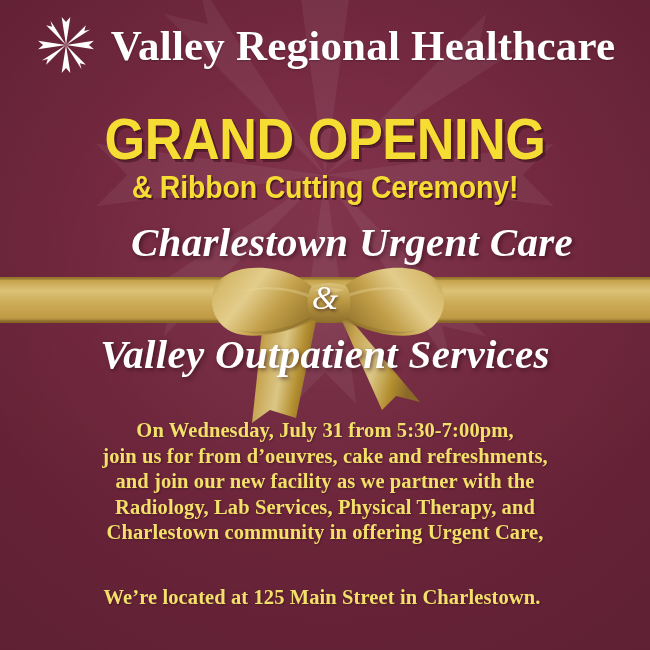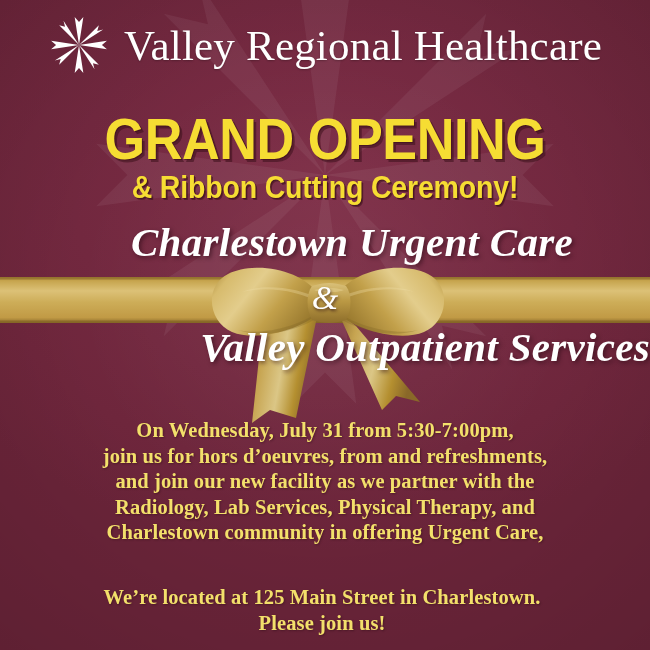--- a/index.html
+++ b/index.html
@@ -46,20 +46,21 @@
 
   
   .header {
     position: absolute;
     left: 0; top: 14px;
     width: 650px;
     display: flex;
     align-items: center;
     justify-content: center;
     gap: 14px;
+    font-weight: bold;
   }
   .logo-mark { width: 62px; height: 62px; flex: 0 0 auto; }
   .logo-mark svg { width: 100%; height: 100%; display: block; }
   .logo-text {
     color: #ffffff;
     font-family: "Liberation Serif", serif;
     font-size: 43px;
     line-height: 1;
     letter-spacing: 0.2px;
     white-space: nowrap;
@@ -105,21 +106,21 @@
     color: #ffffff;
     font-family: "Liberation Serif", serif;
     font-weight: bold;
     font-style: italic;
     font-size: 41px;
     line-height: 1;
     letter-spacing: 0.3px;
     text-shadow: 2px 2px 4px rgba(40,10,20,0.55);
   }
   .facility-1 { top: 222px; padding-left: 27px; }
-  .facility-2 { top: 327px; text-align: right; }
+  .facility-2 { top: 334px; }
 
   .amp {
     position: absolute;
     left: 0; top: 281px;
     width: 650px;
     text-align: center;
     color: #ffffff;
     font-family: "Liberation Serif", serif;
     font-style: italic;
     font-size: 34px;
@@ -279,24 +280,23 @@
       <path d="M314 30 C326 27, 332 27, 344 30 C338 33, 320 33, 314 30 Z" fill="#eeda9e" opacity="0.4"></path>
     </svg>
   </div>
 
   <div class="amp">&amp;</div>
 
   <div class="facility facility-2" style="z-index:5;">Valley Outpatient Services</div>
 
   <div class="body-copy">
     <span class="line">On Wednesday, July 31 from 5:30-7:00pm,</span>
-    <span class="line">join us for hors d’oeuvres, from and refreshments,</span>
+    <span class="line">join us for from d’oeuvres, cake and refreshments,</span>
     <span class="line">and join our new facility as we partner with the</span>
     <span class="line">Radiology, Lab Services, Physical Therapy, and</span>
     <span class="line">Charlestown community in offering Urgent Care,</span>
   </div>
 
   <div class="closing">
     <span class="line">We’re located at 125 Main Street in Charlestown.</span>
-    <span class="line">Please join us!</span>
   </div>
 
 </div>
 
 </body></html>

